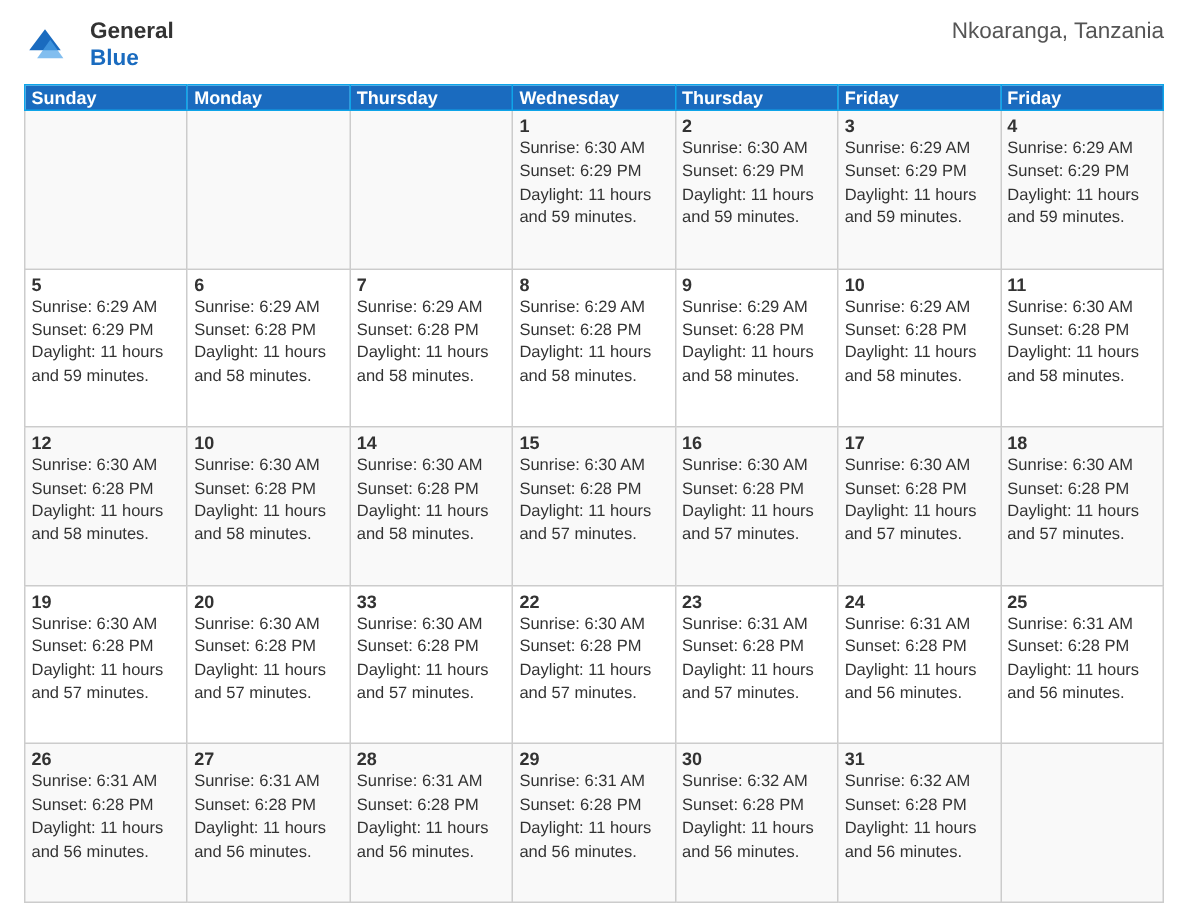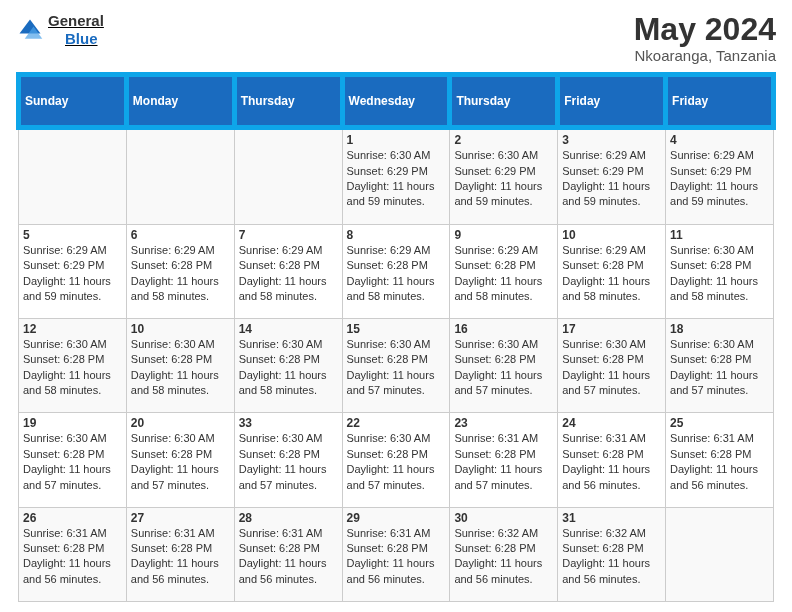--- a/index.html
+++ b/index.html
@@ -19,30 +19,29 @@
     }
     .header {
       display: flex;
       justify-content: space-between;
       align-items: flex-start;
       margin-bottom: 8px;
     }
     .logo {
       display: flex;
       align-items: center;
-      gap: 4px;
-      text-decoration: underline;
+      gap: 16px;
     }
     .logo-text {
       font-size: 15px;
       font-weight: bold;
       line-height: 1.2;
     }
     .logo-general { color: #333; }
-    .logo-blue { color: #1a6bbf; margin-left: 17px; }
+    .logo-blue { color: #1a6bbf; }
     .logo-icon {
       width: 28px;
       height: 28px;
     }
     .title-area {
       text-align: right;
     }
     .month-title {
       font-size: 32px;
       font-weight: bold;
@@ -58,23 +57,23 @@
       border: 1px solid #ccc;
       border-collapse: collapse;
       width: 100%;
       table-layout: fixed;
     }
     .calendar th {
       background: #1a6bbf;
       color: #fff;
       font-size: 12px;
       font-weight: bold;
-      padding: 17px 4px;
+      padding: 1px 4px;
       text-align: left;
-      border: 5px solid #0ea5e9;
+      border: 1px solid #0ea5e9;
     }
     .calendar td {
       border: 1px solid #ccc;
       vertical-align: top;
       padding: 3px 4px;
       font-size: 9.5px;
       color: #333;
       height: 82px;
     }
     .day-num {
@@ -105,21 +104,20 @@
       <svg class="logo-icon" viewBox="0 0 32 32">
         <polygon points="16,4 28,20 4,20" fill="#1a6bbf"></polygon>
         <polygon points="20,12 30,26 10,26" fill="#4da3e8" opacity="0.7"></polygon>
       </svg>
       <div class="logo-text">
         <span class="logo-general">General</span><br>
         <span class="logo-blue">Blue</span>
       </div>
     </div>
     <div class="title-area">
-      <div class="month-title">May 2024</div>
       <div class="location">Nkoaranga, Tanzania</div>
     </div>
   </div>
 
   <table class="calendar">
     <thead>
       <tr>
       <th>Sunday</th>
           <th>Monday</th>
           <th>Thursday</th>

